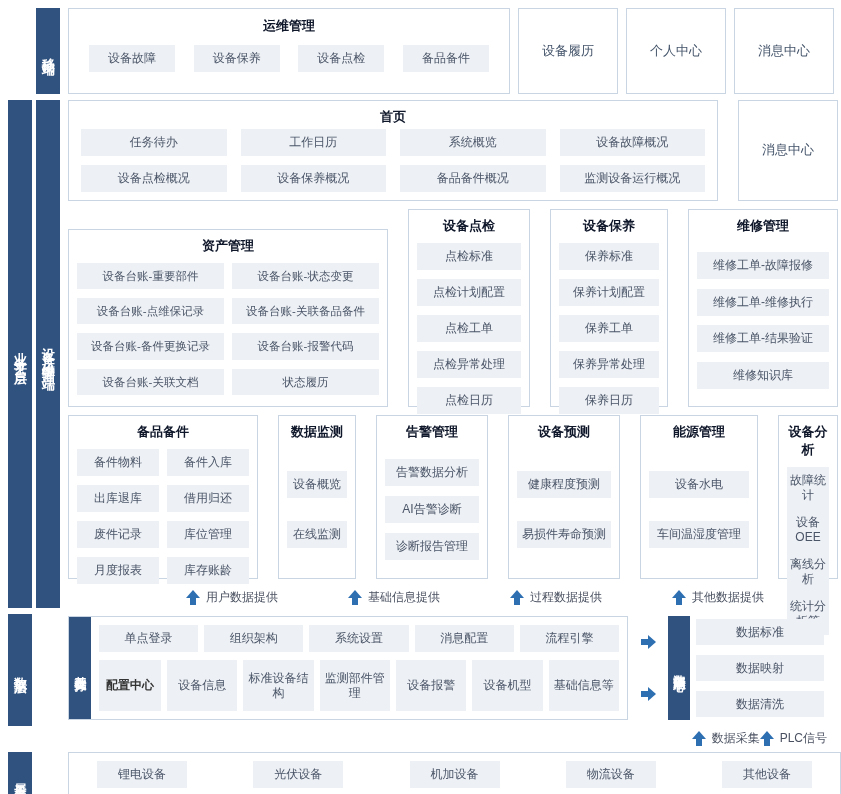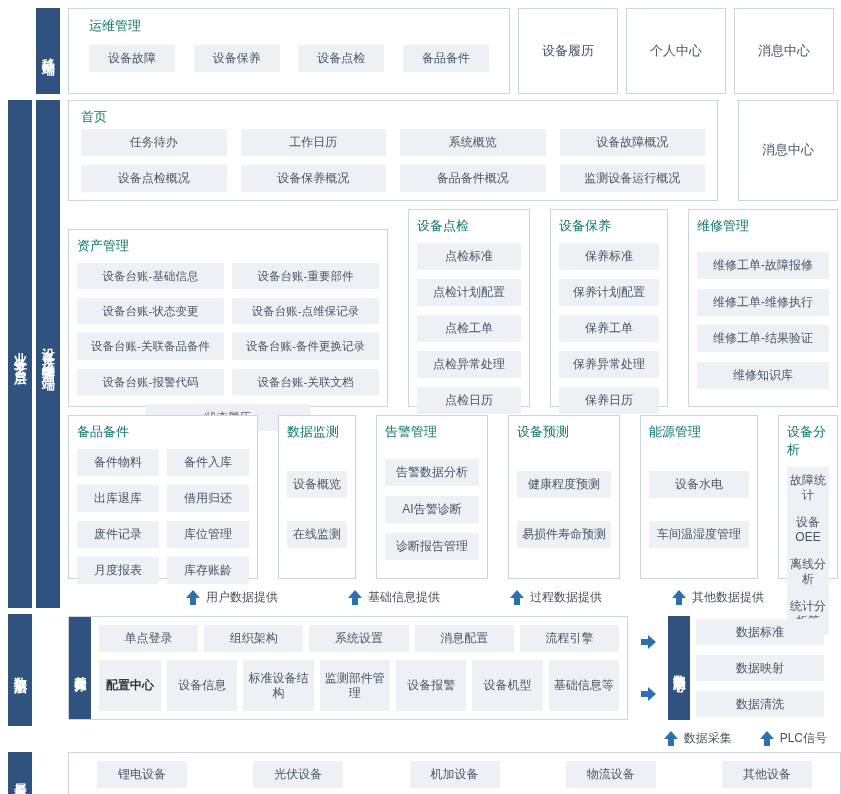--- a/index.html
+++ b/index.html
@@ -18,21 +18,21 @@
           width:24px;flex:0 0 24px;writing-mode:vertical-rl;text-orientation:upright;
           display:flex;align-items:center;justify-content:center;letter-spacing:2px;}
   .band-business .vlabel{letter-spacing:5px;}
   .band-business .vlabel + .vlabel{margin-left:4px;}
   .band-device .vlabel{letter-spacing:0;font-size:12px;}
   .spacer{width:28px;flex:0 0 28px;}
 
   .box{background:#fff;border:1px solid var(--border);}
   .item{background:var(--item_bg);color:#4a5568;font-size:12px;text-align:center;
         padding:6px 2px;line-height:1.25;}
-  .sec-title{font-weight:normal;font-size:13px;color:#0f766e;}
+  .sec-title{text-align:center;font-weight:bold;font-size:13px;color:#0f172a;}
 
   
   .band-mobile{height:86px;}
   .mobile-content{display:flex;gap:8px;margin-left:8px;width:770px;}
   .group-box{width:442px;padding:8px 20px;display:flex;flex-direction:column;}
   .hitems{display:flex;justify-content:space-between;margin-top:10px;}
   .hitems .item{width:86px;}
   .standalones{display:flex;gap:8px;}
   .standalone{width:100px;display:flex;align-items:center;justify-content:center;
               font-size:13px;color:#44546a;}
@@ -95,21 +95,21 @@
           justify-content:center;background:var(--item_bg);color:#333;font-size:12px;}
   .r2items{display:flex;gap:6px;flex:1;}
   .r2items .item{flex:1;display:flex;align-items:center;justify-content:center;padding:2px;}
   .rarrows{display:flex;flex-direction:column;justify-content:space-around;
            align-items:center;width:24px;height:104px;margin-top:2px;}
   .governance{display:flex;gap:6px;height:104px;margin-top:2px;}
   .gov-items{display:flex;flex-direction:column;justify-content:space-between;
              padding:3px 0;width:128px;}
   .gov-item{height:26px;display:flex;align-items:center;justify-content:center;}
 
-  .bottom-flows{display:flex;justify-content:flex-end;align-items:center;gap:28px;
+  .bottom-flows{display:flex;justify-content:flex-end;align-items:center;
                 height:20px;padding-right:14px;margin-bottom:4px;}
 
   
   .band-device{height:44px;}
   .device-box{flex:1;margin-left:36px;width:770px;display:flex;align-items:center;
               justify-content:space-between;padding:0 28px;}
   .device-item{width:90px;padding:6px 0;}
 </style>
 </head>
 <body>
@@ -156,21 +156,20 @@
               <div class="item">监测设备运行概况</div>
             </div>
         </div>
         <div class="box standalone">消息中心</div>
       </div>
 
       <div class="row row3">
         <div class="box sec sec-assets">
           <div class="sec-title">资产管理</div>
           <div class="grid2">
-              <div class="item">设备台账-基础信息</div>
               <div class="item">设备台账-重要部件</div>
               <div class="item">设备台账-状态变更</div>
               <div class="item">设备台账-点维保记录</div>
               <div class="item">设备台账-关联备品备件</div>
               <div class="item">设备台账-备件更换记录</div>
               <div class="item">设备台账-报警代码</div>
               <div class="item">设备台账-关联文档</div>
               <div class="item">状态履历</div>
             </div>
         </div>

